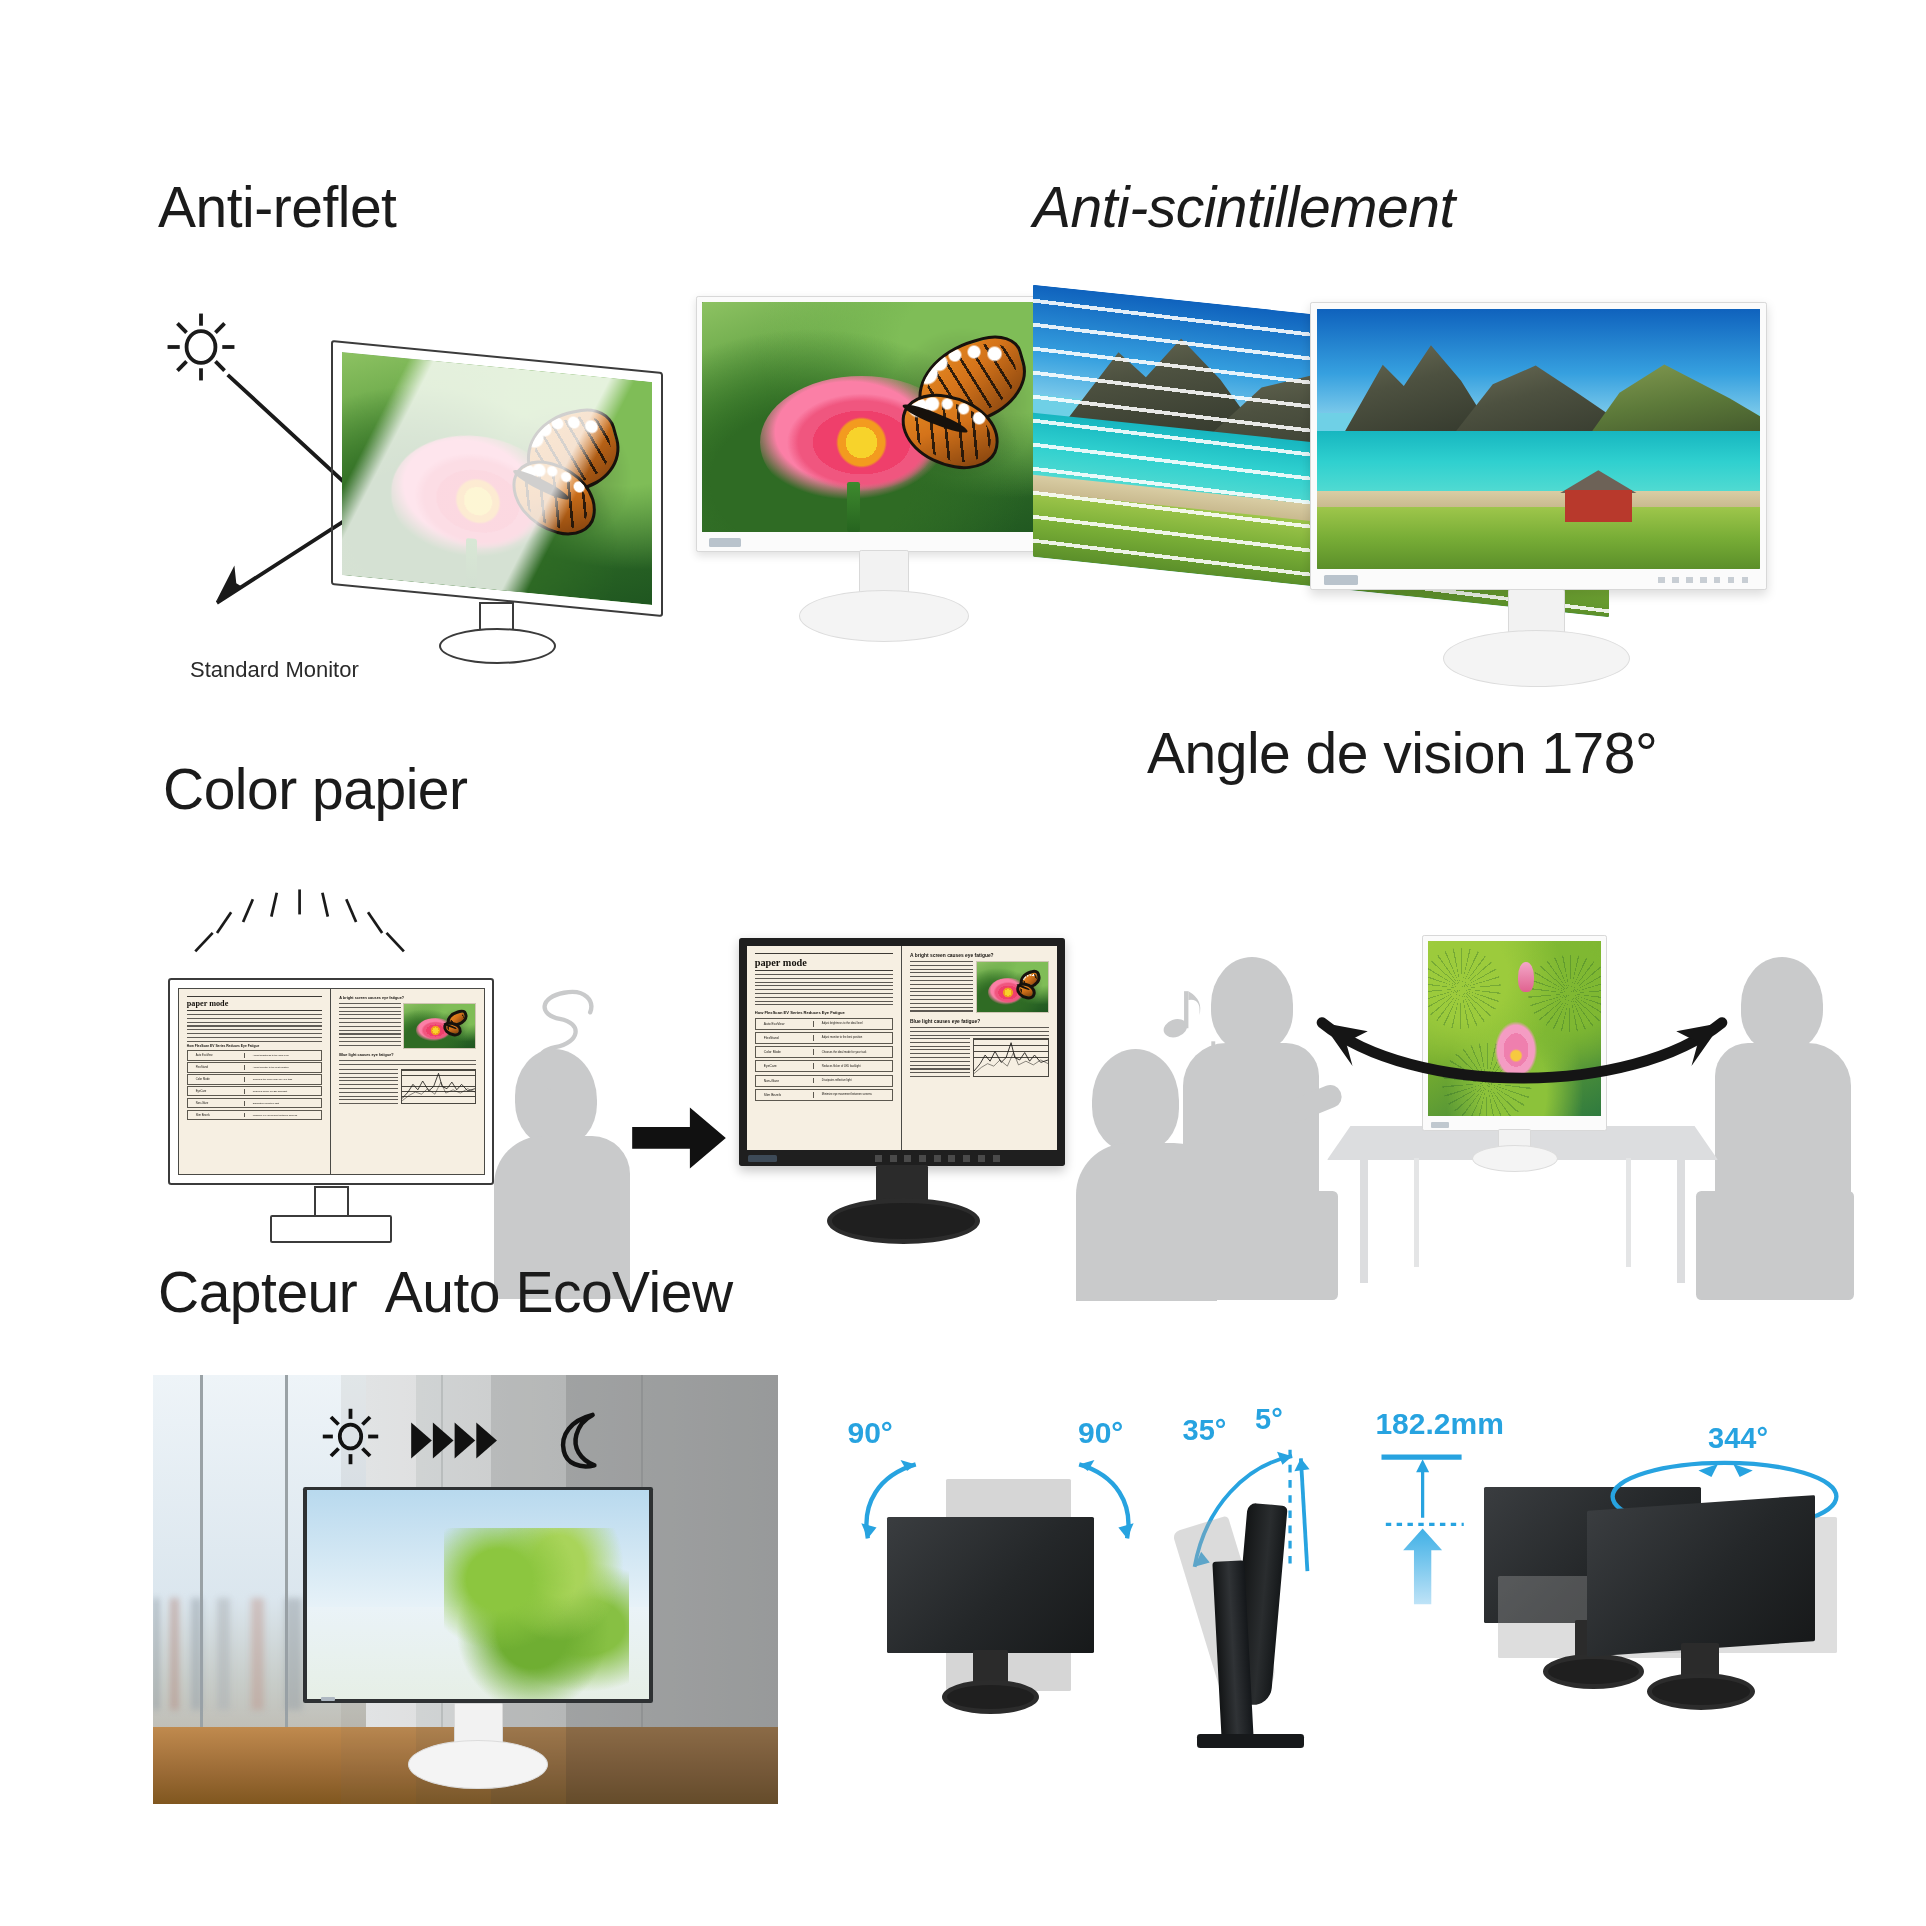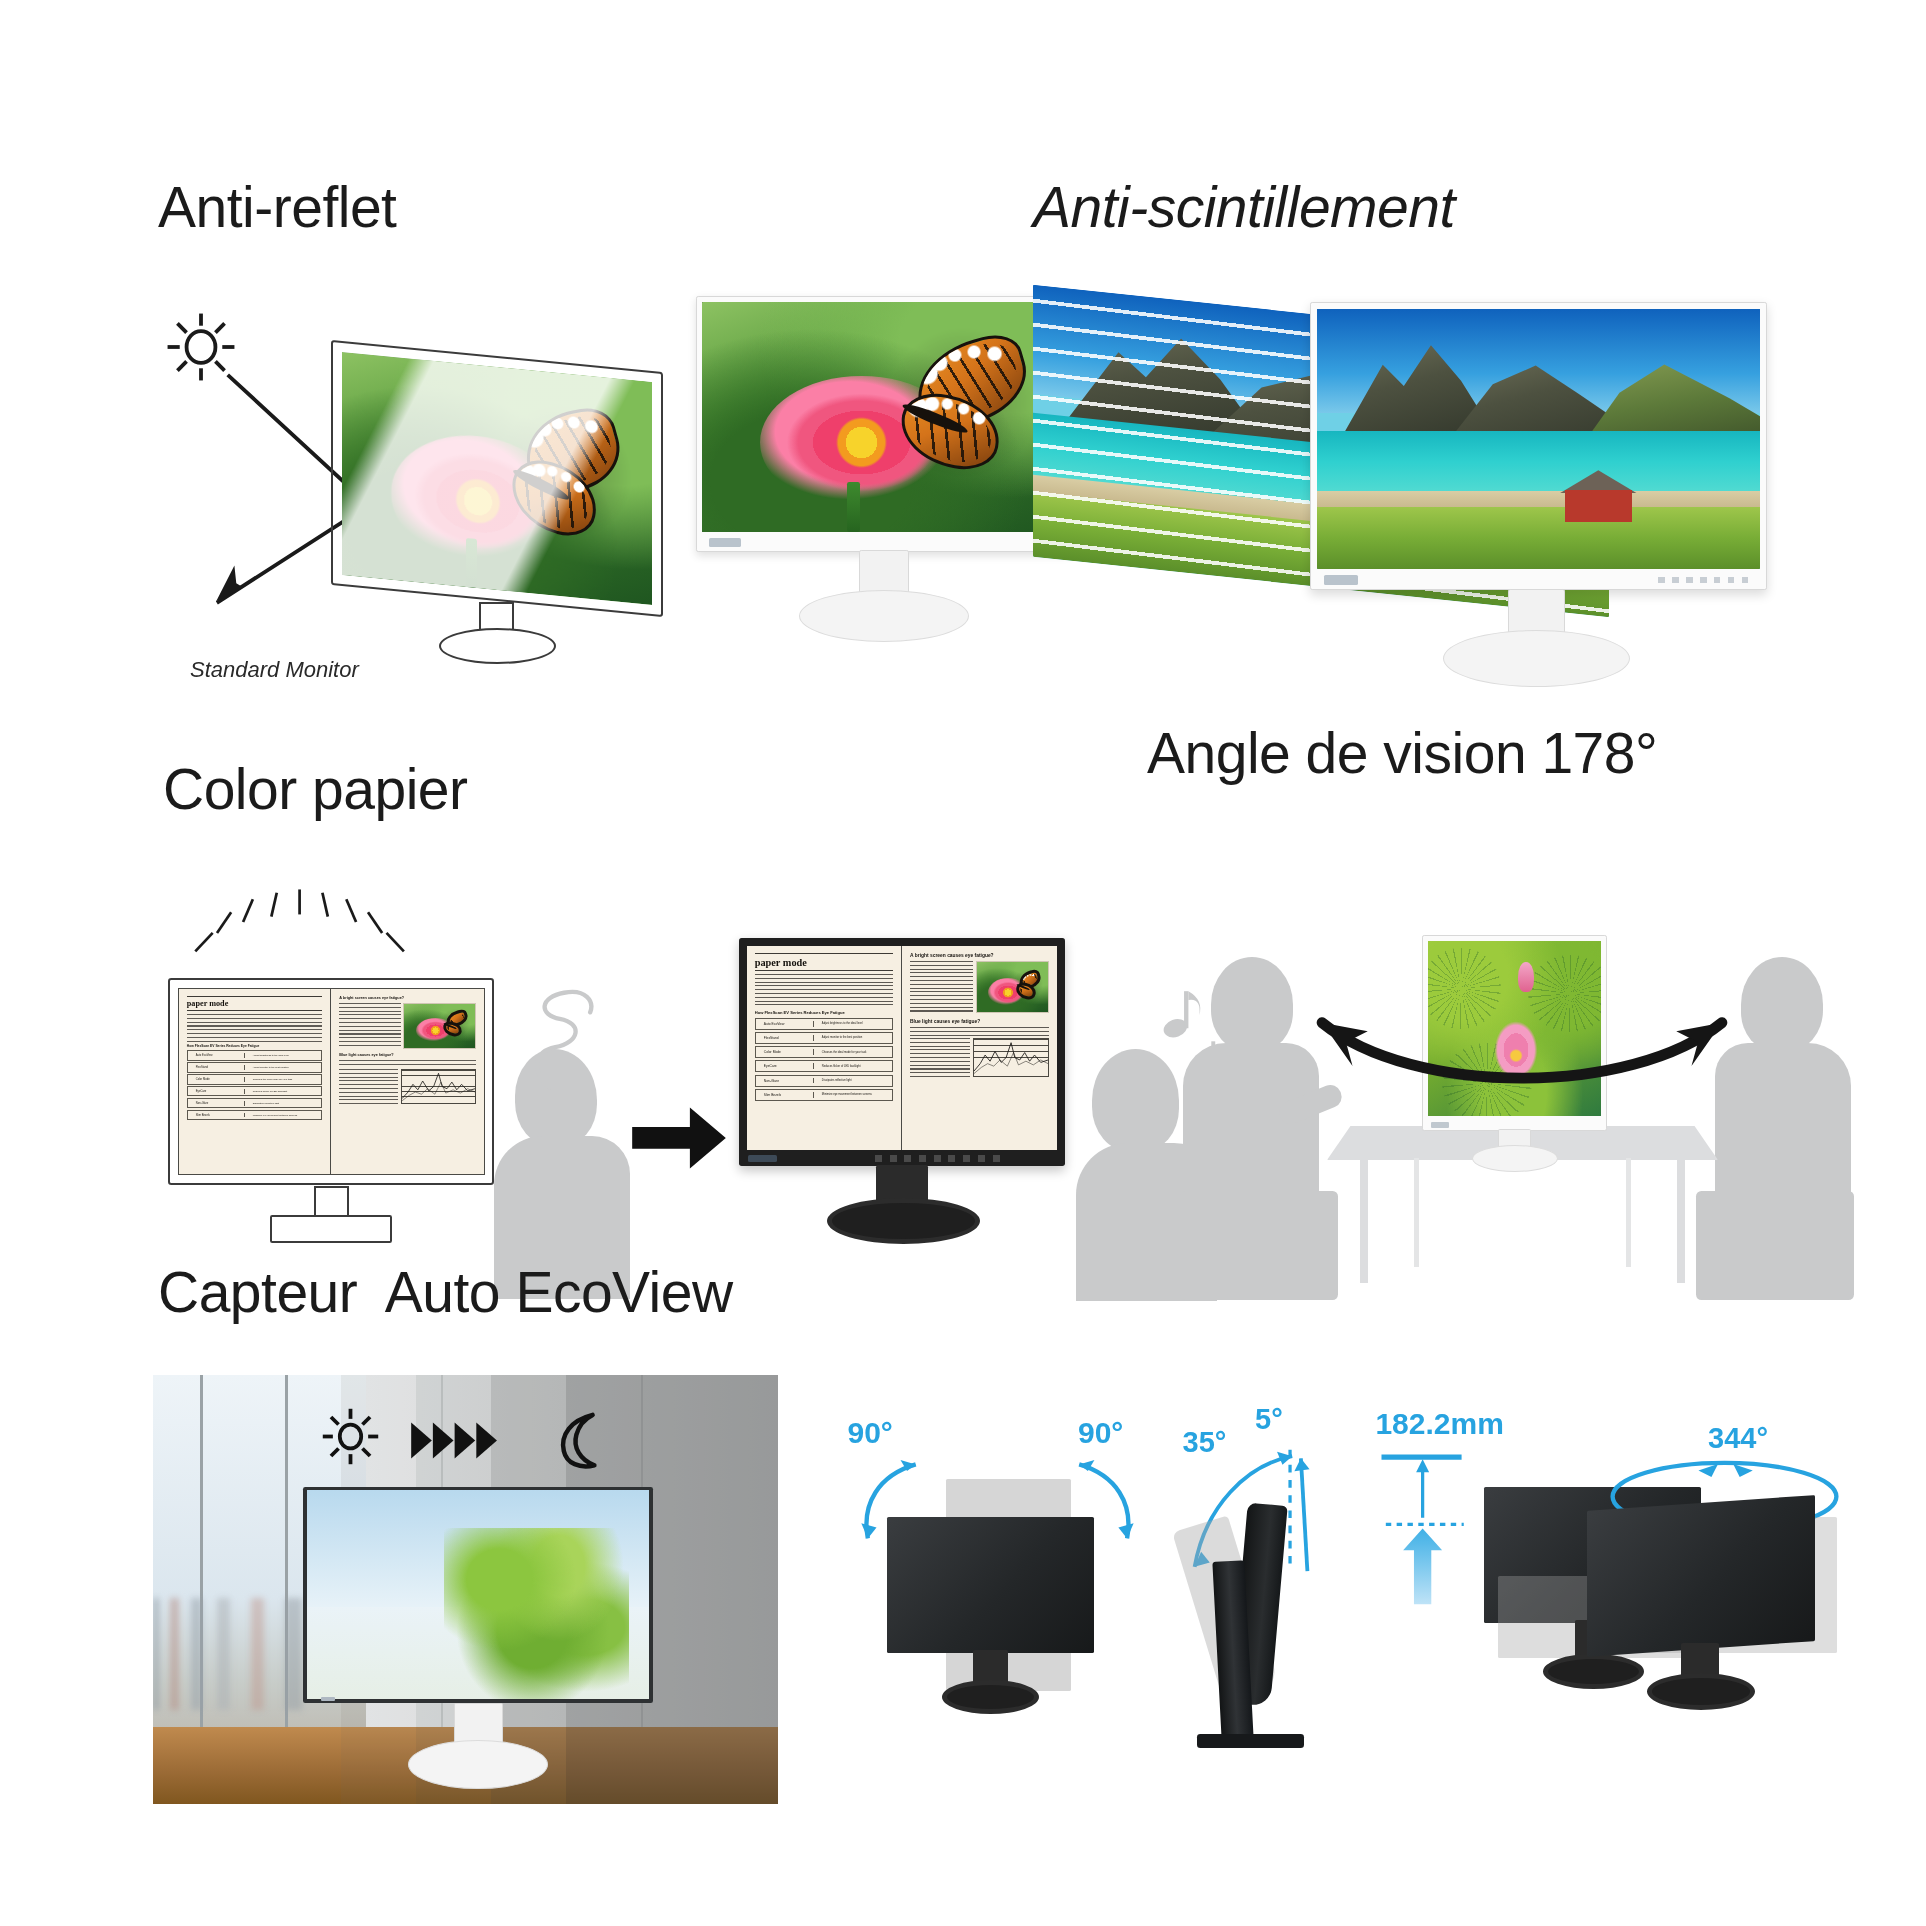--- a/index.html
+++ b/index.html
@@ -188,21 +188,21 @@
 </style>
 </head>
 <body>
 
 <div class="sheet">
 
   <div class="panel" style="left:158px; top:179px; width:761px; height:33px;">
     <div class="sec-title">Anti-reflet</div>
   </div>
 
-  <div class="panel" style="left:152px; top:304px; width:815px; height:391px;font-style:italic;">
+  <div class="panel" style="left:152px; top:304px; width:815px; height:391px;">
 
     <svg style="position:absolute;left:11px;top:5.4px;" width="76" height="76" viewBox="0 0 100 100">
       <ellipse cx="50" cy="50" rx="19" ry="21" fill="none" stroke="#1a1a1a" stroke-width="5"></ellipse>
       <g stroke="#1a1a1a" stroke-width="5" stroke-linecap="butt">
         <line x1="50" y1="6" x2="50" y2="22"></line>
         <line x1="50" y1="78" x2="50" y2="94"></line>
         <line x1="6" y1="50" x2="22" y2="50"></line>
         <line x1="78" y1="50" x2="94" y2="50"></line>
         <line x1="19" y1="19" x2="31" y2="31"></line>
         <line x1="69" y1="69" x2="81" y2="81"></line>
@@ -674,21 +674,21 @@
       </svg>
 
       <div class="mon-ghost" style="left:92px; top:71px; width:125px; height:212px;"></div>
 
       <div class="mon-dark-face" style="left:33px; top:109px; width:207px; height:136px;"></div>
       <div class="neck-dark" style="left:119px; top:242px; width:35px; height:47px; border-radius:1.6px;"></div>
       <div class="base-ring-dark" style="left:88px; top:272px; width:97px; height:34px;"></div>
     </div>
 
     <div style="position:absolute;left:321px;top:0;width:174px;height:381px;">
-      <div class="ann" style="left:7.6px; top:23px; font-size:29px;">35°</div>
+      <div class="ann" style="left:7.6px; top:11px; font-size:29px;">35°</div>
       <div class="ann" style="left:80px; top:0px; font-size:29px;">5°</div>
 
       <svg style="position:absolute;left:0;top:38px;" width="152" height="141" viewBox="0 0 140 130">
         <line x1="106" y1="8" x2="106" y2="118" stroke="#27a3e0" stroke-width="3" stroke-dasharray="7 7"></line>
         <path d="M18 116 C28 60, 66 22, 108 14" fill="none" stroke="#27a3e0" stroke-width="3.5"></path>
         <path d="M108 14 L94 10 L99 22 Z" fill="#27a3e0"></path>
         <path d="M18 116 L24 102 L32 112 Z" fill="#27a3e0"></path>
         <path d="M122 120 L116 16" fill="none" stroke="#27a3e0" stroke-width="3.5"></path>
         <path d="M116 16 L110 28 L124 26 Z" fill="#27a3e0"></path>
       </svg>

